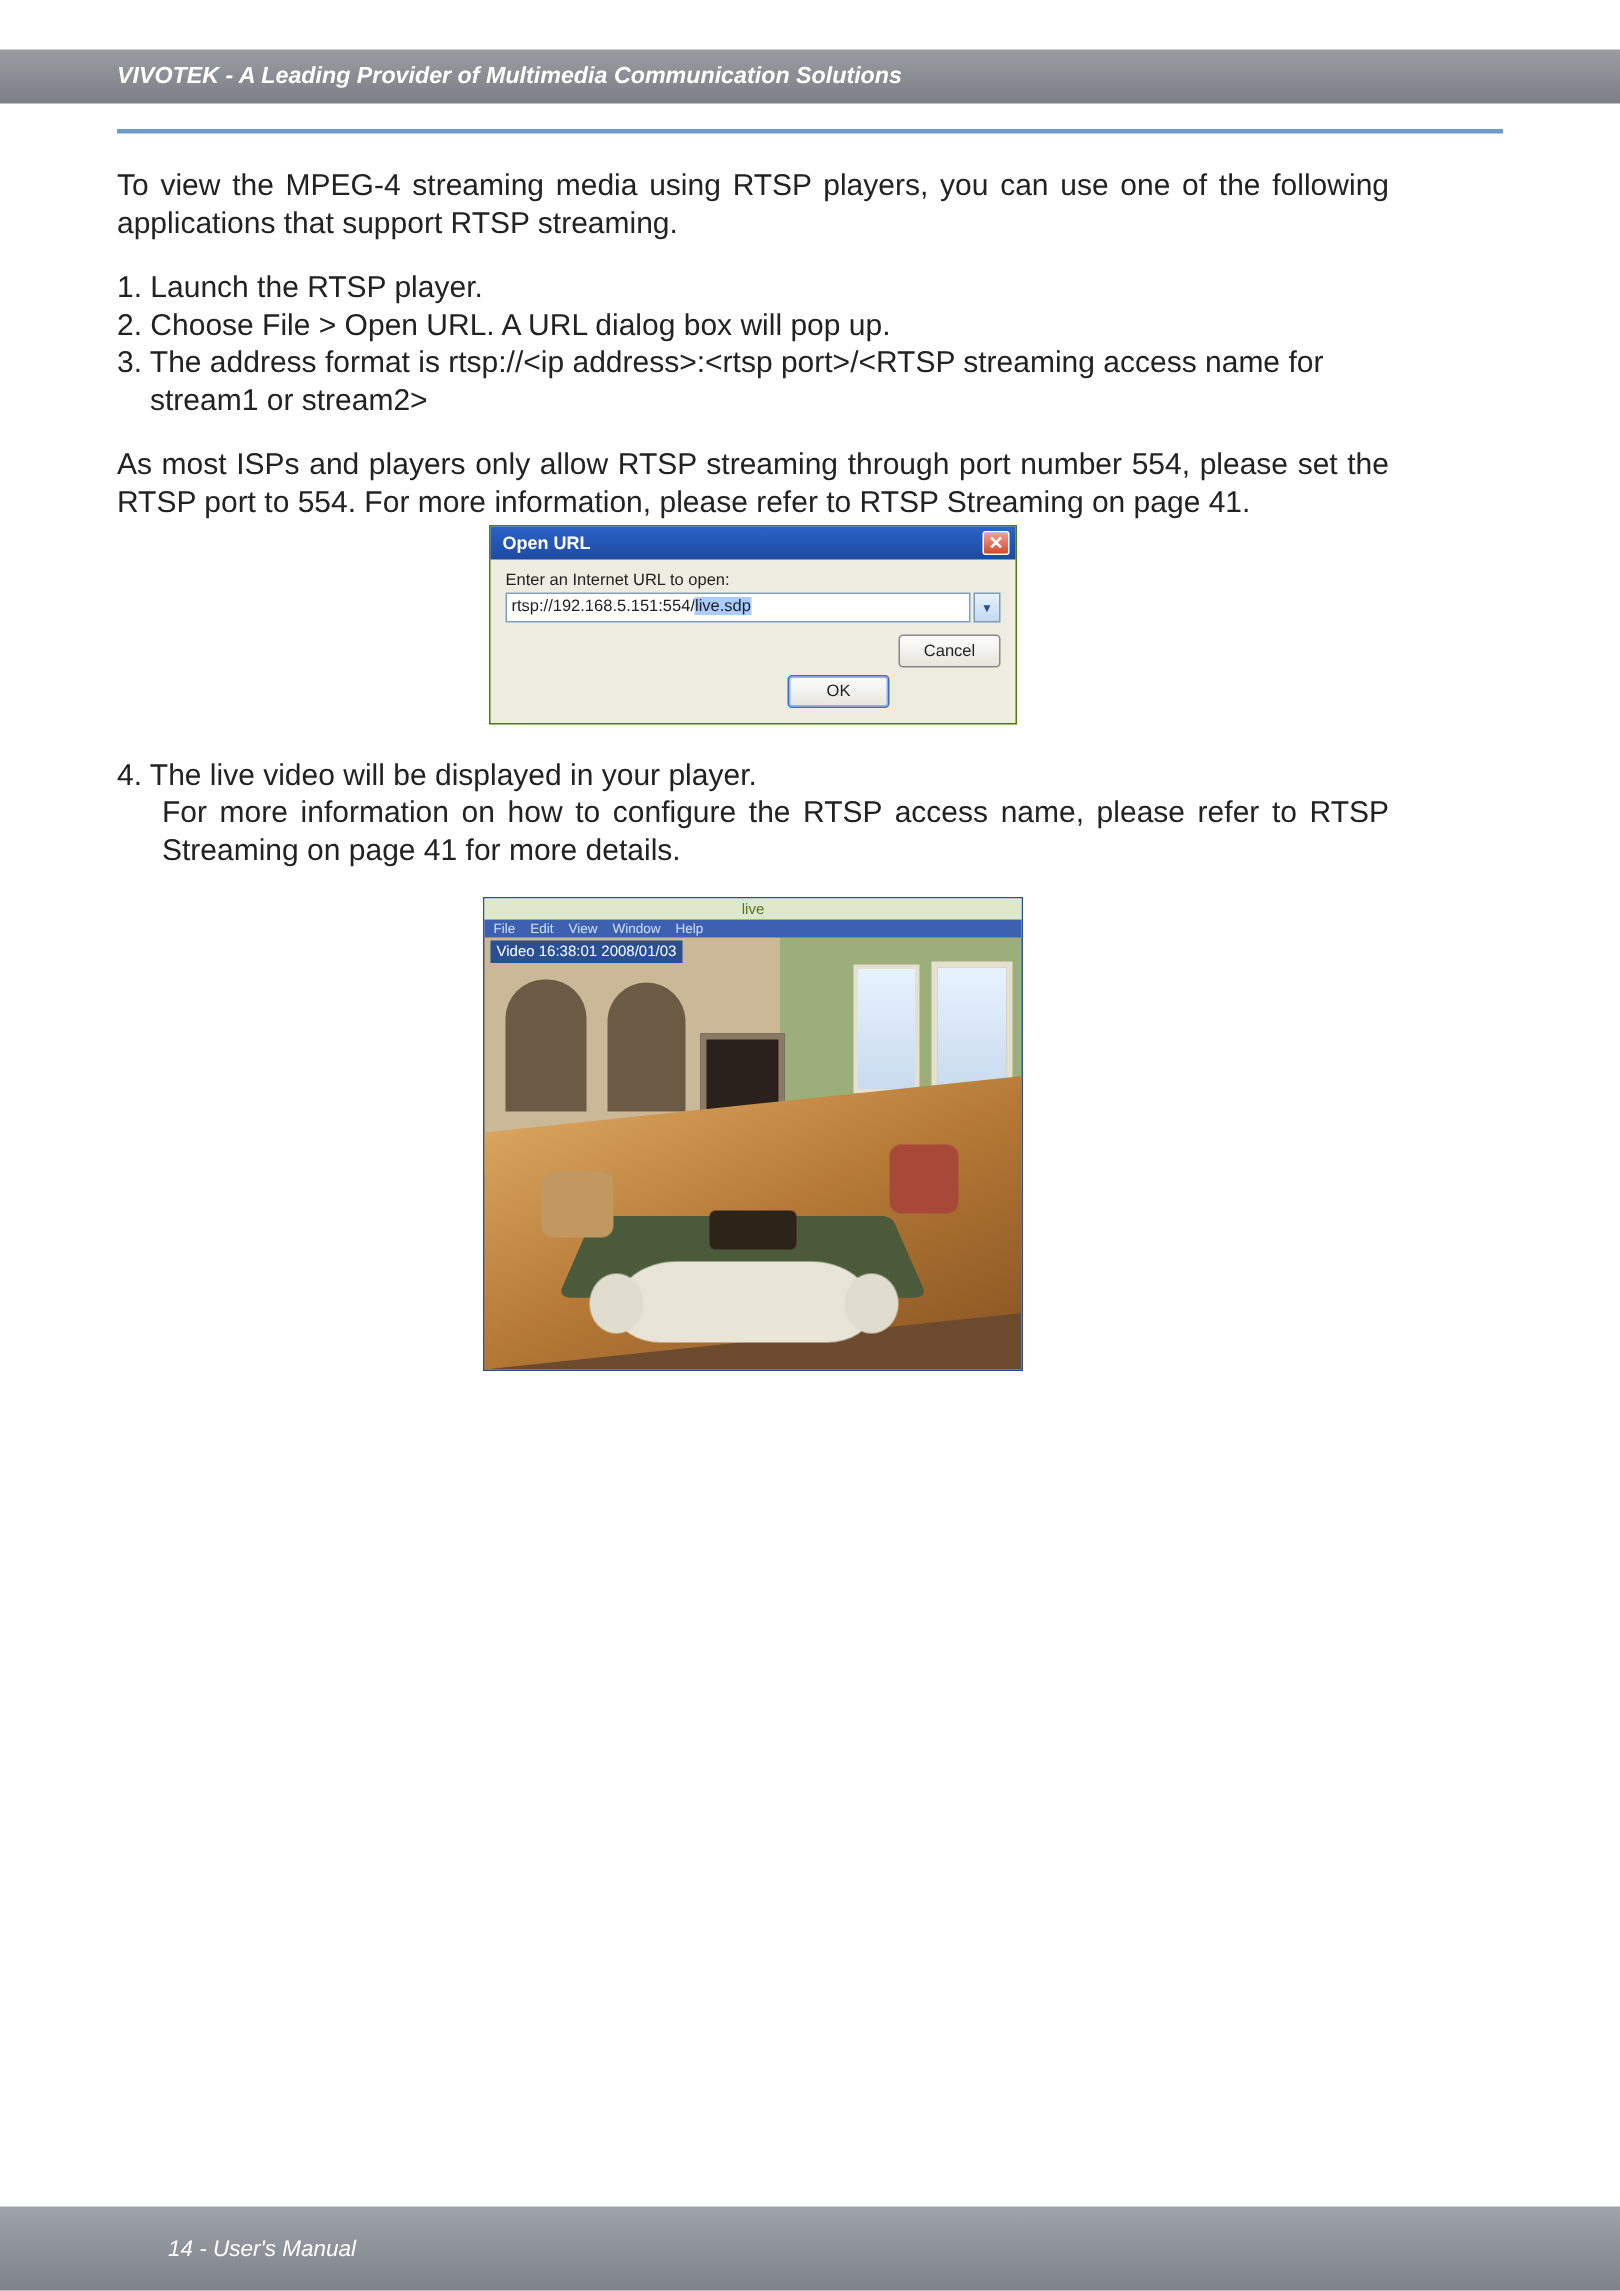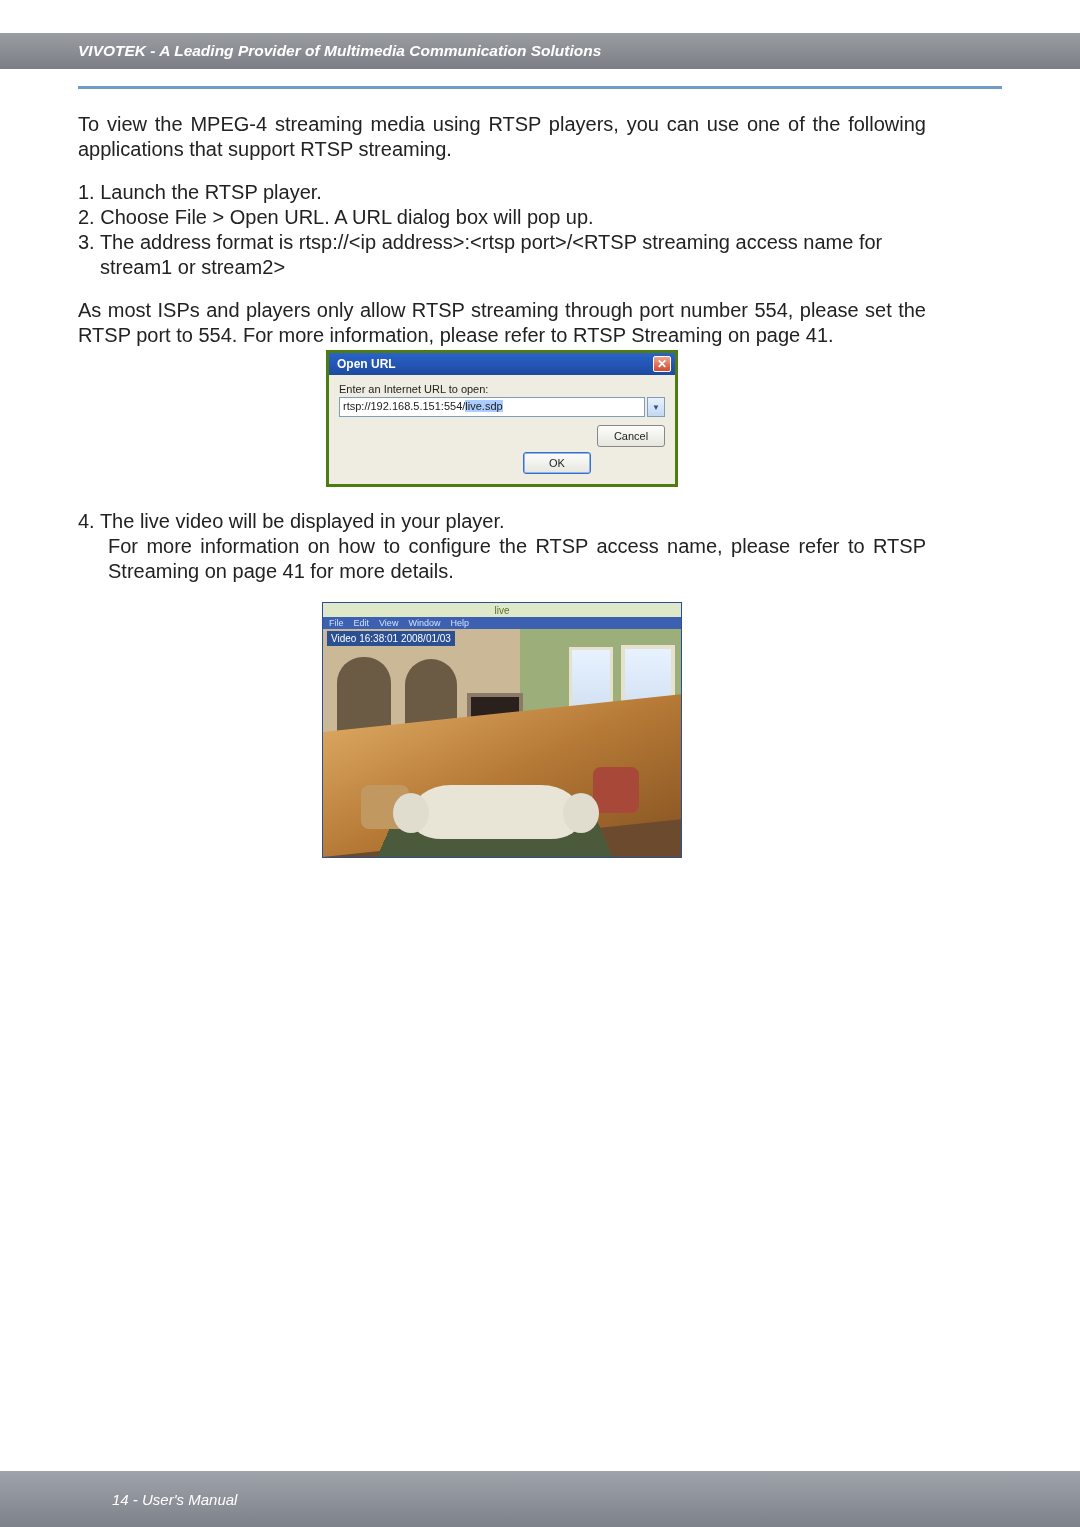--- a/index.html
+++ b/index.html
@@ -92,21 +92,21 @@
     padding-left: 22px;
     text-align: justify;
   }
   .dialog-wrap {
     display: flex;
     justify-content: center;
     margin-bottom: 22px;
   }
   .dialog {
     width: 352px;
-    border: 3px solid #4d7c0f;
+    border: 1px solid #4d7c0f;
     background: #efede1;
     font-family: Tahoma, Arial, sans-serif;
   }
   .dialog-titlebar {
     background: linear-gradient(to bottom, #2a63c9 0%, #1d4aa0 100%);
     color: #fff;
     font-weight: bold;
     font-size: 12px;
     padding: 3px 4px 3px 8px;
     display: flex;
@@ -206,21 +206,21 @@
     background: #3d61b0;
     color: #cfe0ff;
     font-size: 9px;
     padding: 1px 6px;
     display: flex;
     gap: 10px;
   }
   .player-video {
     position: relative;
     width: 100%;
-    height: 228px;
+    height: 288px;
     background: #6b4a2e;
     overflow: hidden;
   }
   .overlay-ts {
     position: absolute;
     top: 2px;
     left: 4px;
     background: #2b4f93;
     color: #fff;
     font-size: 10px;

